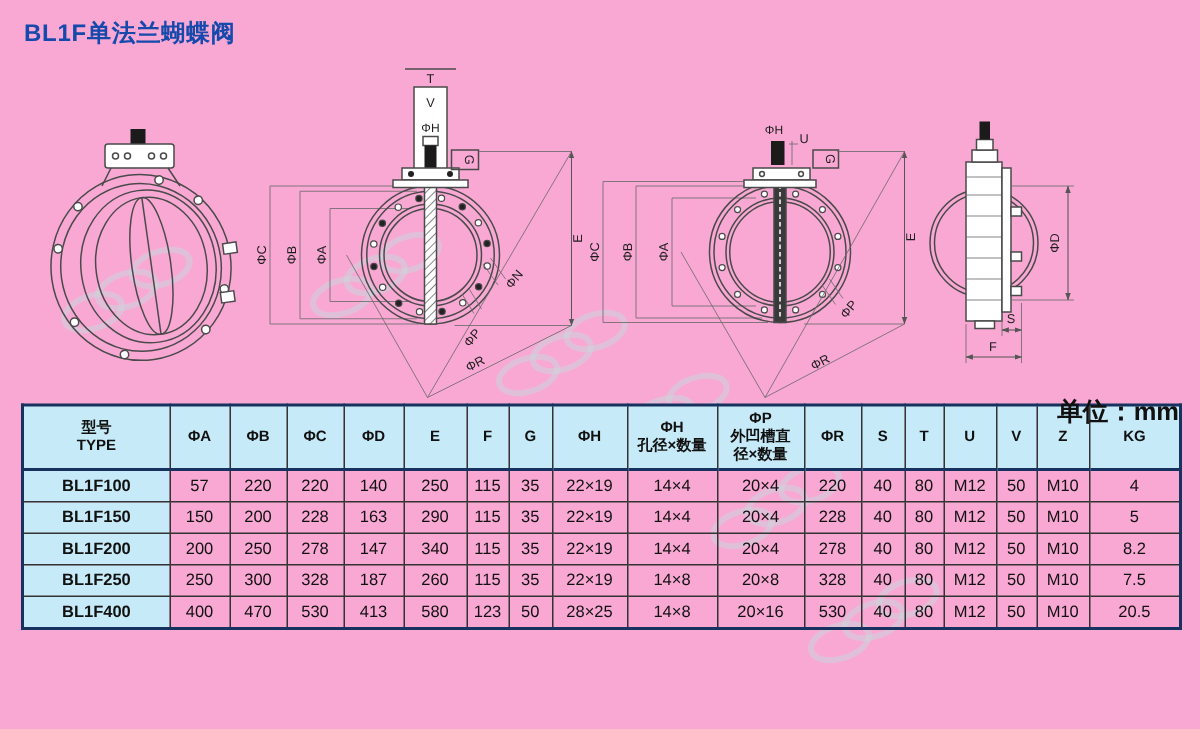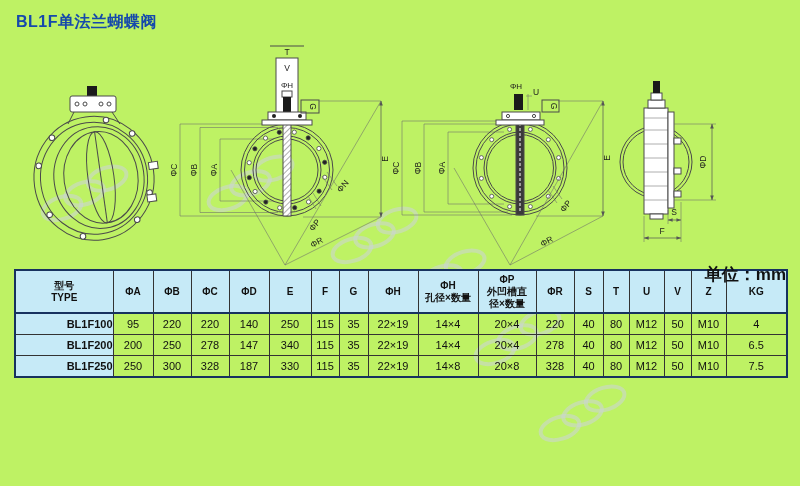--- a/index.html
+++ b/index.html
@@ -1,16 +1,16 @@
 <!DOCTYPE html>
 <html><head>
 <meta charset="utf-8">
 <style>
   html,body{margin:0;padding:0;background:#fff;}
-  .page{position:relative;width:800px;height:486px;background:#bef264;overflow:hidden;
+  .page{position:relative;width:800px;height:486px;background:#f9a8d4;overflow:hidden;
         font-family:"Liberation Sans",sans-serif;}
   .title{position:absolute;left:16px;top:12px;font-size:16px;font-weight:bold;
          color:var(--title-blue,#1549ac);letter-spacing:.5px;z-index:2;}
   .unit-note{position:absolute;right:14px;top:263px;font-size:17px;font-weight:bold;color:#111;z-index:2;}
   
   .watermark{position:absolute;left:0;top:0;z-index:0;}
   .watermark ellipse{stroke:var(--wm,#ccd4da);stroke-width:4;fill:none;opacity:.55;}
   
   svg.drawing{position:absolute;z-index:1;overflow:visible;}
   .shape{stroke:#4a4a4a;stroke-width:1;fill:none;}
@@ -21,21 +21,21 @@
   .lbl.sm{font-size:8px;}
   
   table.spec{position:absolute;left:14px;top:269px;width:772px;z-index:1;
              border-collapse:collapse;table-layout:fixed;
              border:2px solid var(--frame,#17325f);}
   table.spec th{background:var(--hdr-bg,#c6eaf7);font-size:10px;font-weight:bold;line-height:1.18;
                 padding:3px 0;border:1px solid #333;border-bottom:2px solid var(--frame,#17325f);
                 vertical-align:middle;color:#111;}
   table.spec td{font-size:11px;text-align:center;height:20px;padding:0;color:#111;
                 border:1px solid #333;background:transparent;}
-  table.spec td.type-cell{background:var(--hdr-bg,#c6eaf7);font-weight:bold;text-align:right;}
+  table.spec td.type-cell{background:var(--hdr-bg,#c6eaf7);font-weight:bold;}
 </style>
 </head>
 <body>
 
 <div class="page" style="--title-blue: #1549ac; --hdr-bg: #c6eaf7; --frame: #17325f; --wm: #ccd4da;">
 
   <svg class="watermark" width="800" height="486" viewBox="0 0 800 486">
     <g transform="translate(62,208) rotate(-18)">
         <ellipse cx="0" cy="0" rx="20" ry="11"></ellipse>
         <ellipse cx="26" cy="-7" rx="20" ry="11"></ellipse>
@@ -303,74 +303,114 @@
           <th>T</th>
           <th>U</th>
           <th>V</th>
           <th>Z</th>
           <th>KG</th>
         </tr>
       </thead>
     <tbody>
         <tr>
           <td class="type-cell">BL1F100</td>
-          <td>95</td>
+          <td>57</td>
           <td>220</td>
           <td>220</td>
           <td>140</td>
           <td>250</td>
           <td>115</td>
           <td>35</td>
           <td>22×19</td>
           <td>14×4</td>
           <td>20×4</td>
           <td>220</td>
           <td>40</td>
           <td>80</td>
           <td>M12</td>
           <td>50</td>
           <td>M10</td>
           <td>4</td>
+        </tr>
+        <tr>
+          <td class="type-cell">BL1F150</td>
+          <td>150</td>
+          <td>200</td>
+          <td>228</td>
+          <td>163</td>
+          <td>290</td>
+          <td>115</td>
+          <td>35</td>
+          <td>22×19</td>
+          <td>14×4</td>
+          <td>20×4</td>
+          <td>228</td>
+          <td>40</td>
+          <td>80</td>
+          <td>M12</td>
+          <td>50</td>
+          <td>M10</td>
+          <td>5</td>
         </tr>
         <tr>
           <td class="type-cell">BL1F200</td>
           <td>200</td>
           <td>250</td>
           <td>278</td>
           <td>147</td>
           <td>340</td>
           <td>115</td>
           <td>35</td>
           <td>22×19</td>
           <td>14×4</td>
           <td>20×4</td>
           <td>278</td>
           <td>40</td>
           <td>80</td>
           <td>M12</td>
           <td>50</td>
           <td>M10</td>
-          <td>6.5</td>
+          <td>8.2</td>
         </tr>
         <tr>
           <td class="type-cell">BL1F250</td>
           <td>250</td>
           <td>300</td>
           <td>328</td>
           <td>187</td>
-          <td>330</td>
+          <td>260</td>
           <td>115</td>
           <td>35</td>
           <td>22×19</td>
           <td>14×8</td>
           <td>20×8</td>
           <td>328</td>
           <td>40</td>
           <td>80</td>
           <td>M12</td>
           <td>50</td>
           <td>M10</td>
           <td>7.5</td>
         </tr>
+        <tr>
+          <td class="type-cell">BL1F400</td>
+          <td>400</td>
+          <td>470</td>
+          <td>530</td>
+          <td>413</td>
+          <td>580</td>
+          <td>123</td>
+          <td>50</td>
+          <td>28×25</td>
+          <td>14×8</td>
+          <td>20×16</td>
+          <td>530</td>
+          <td>40</td>
+          <td>80</td>
+          <td>M12</td>
+          <td>50</td>
+          <td>M10</td>
+          <td>20.5</td>
+        </tr>
       </tbody>
   </table>
 
 </div>
 
 </body></html>

